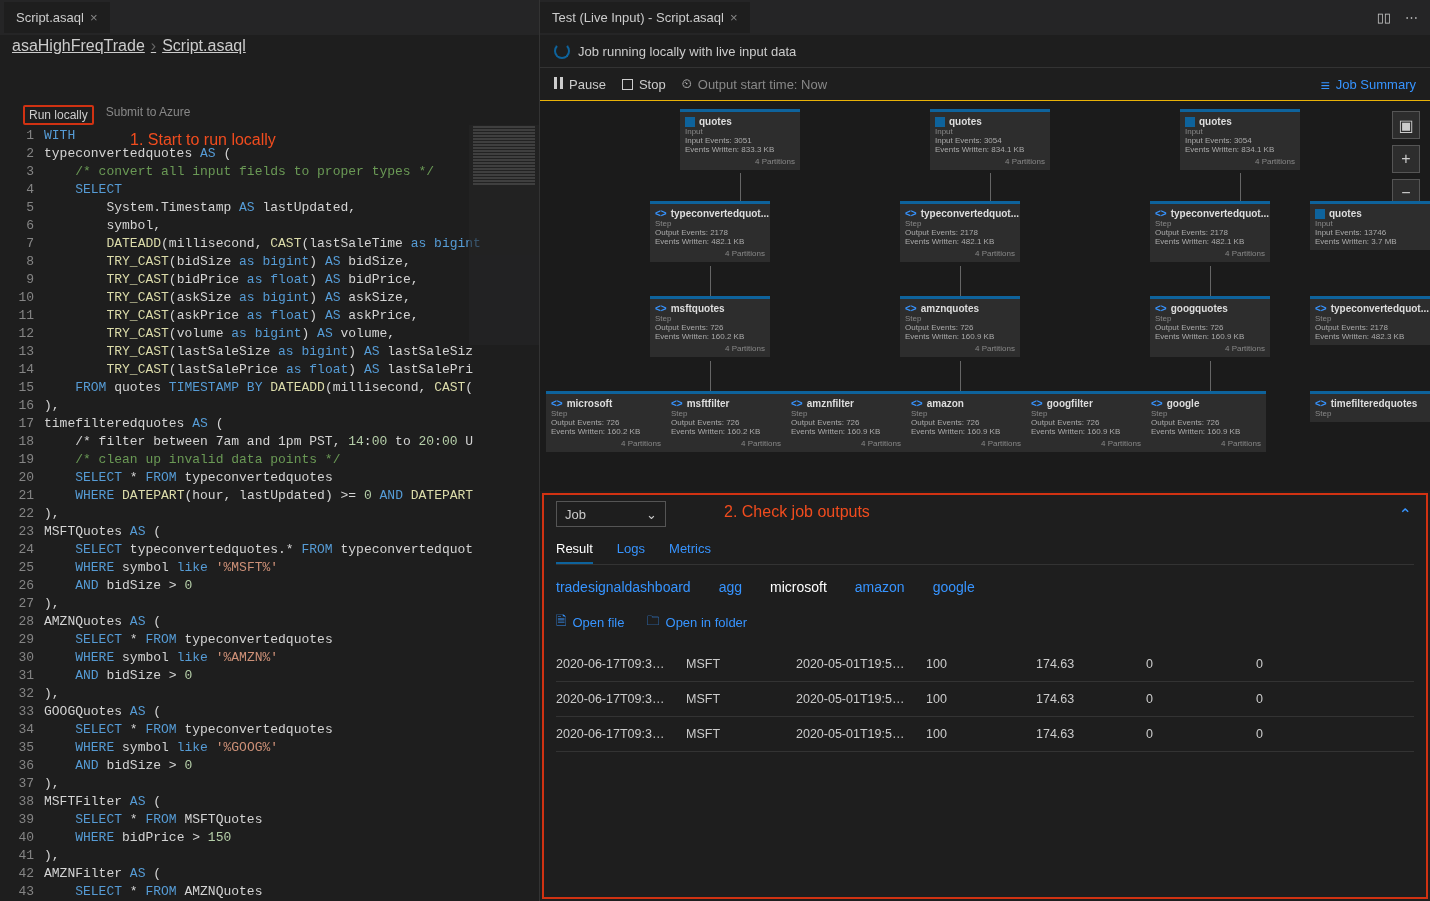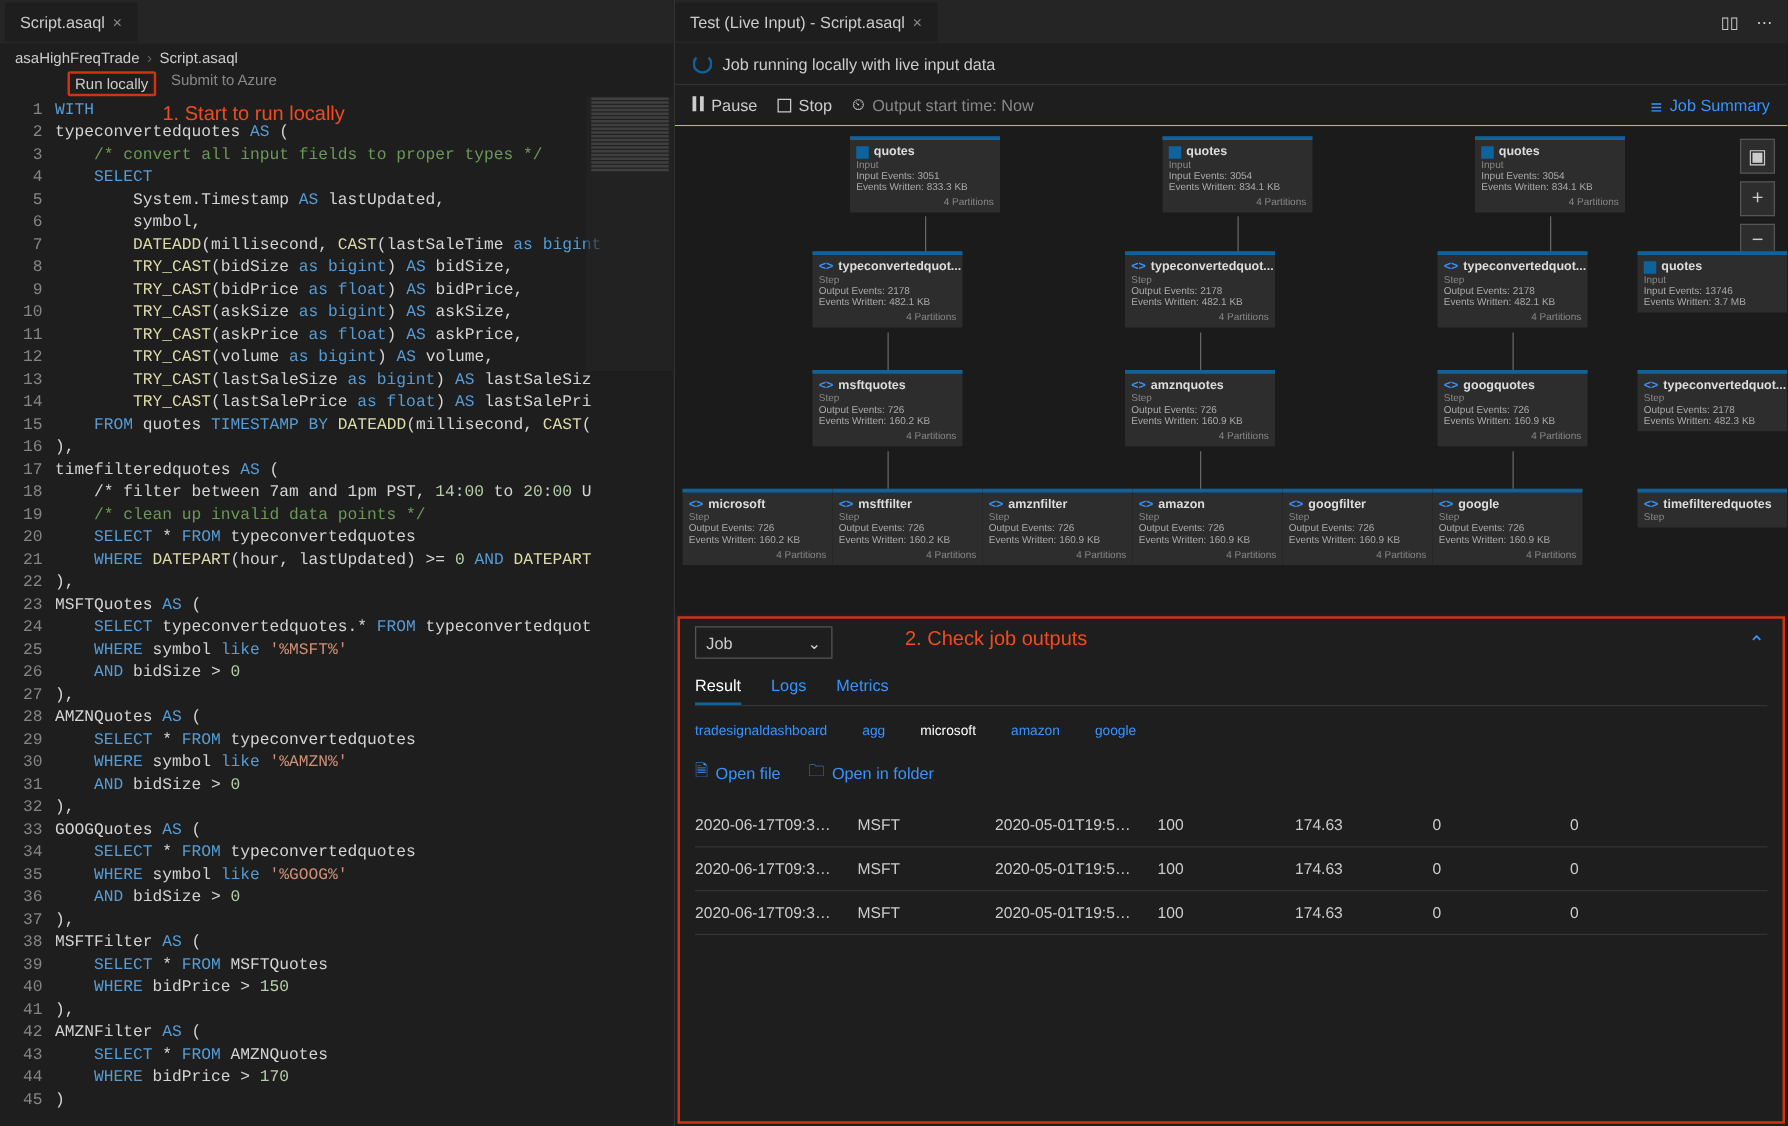--- a/index.html
+++ b/index.html
@@ -11,23 +11,23 @@
     width: 1430px;
     height: 901px;
     overflow: hidden;
     display: flex;
   }
   
   .editor-pane { width: 540px; display: flex; flex-direction: column; background:#1e1e1e; border-right:1px solid #333;}
   .tab-bar { height: 35px; background: #252526; display: flex; align-items: center; padding-left: 4px;}
   .tab { padding: 8px 12px; background:#1e1e1e; color:#ccc; font-size:13px; display:flex; align-items:center; gap:6px;}
   .tab .close-x { color:#888; font-size:13px;}
-  .breadcrumb { height:22px; padding:2px 12px; font-size:12px; color:#cccccc; display:flex; align-items:center; gap:6px;}
+  .breadcrumb { height:22px; padding:2px 12px; font-size:16px; color:#cccccc; display:flex; align-items:center; gap:6px;text-decoration:underline;}
   .breadcrumb .sep{color:#666;}
-  .actions-row { padding: 0 54px; display:flex; gap:12px; font-size:12px; color:#888; position:relative;}
+  .actions-row { padding: 0 23px; display:flex; gap:12px; font-size:12px; color:#888; position:relative;margin-top:48px;}
   .actions-row .run-locally { border:2px solid #d13212; color:#cccccc; padding:1px 4px; border-radius:2px;}
   .annotation-1 { position:absolute; left:130px; top:26px; color:#f14c1e; font-size:16px;}
   .code-area { flex:1; display:flex; font-family: Consolas,'Courier New',monospace; font-size:13px; line-height:18px; overflow:hidden; position:relative;}
   .gutter { width:44px; text-align:right; color:#858585; padding-right:10px; padding-top:2px; user-select:none;}
   .code { flex:1; white-space:pre; color:#d4d4d4; padding-top:2px; position:relative;}
   .kw{color:#569cd6;} .fn{color:#dcdcaa;} .str{color:#ce9178;} .cm{color:#6a9955;} .num{color:#b5cea8;}
   .minimap{ position:absolute; right:0; top:0; width:70px; height:220px; background:#252526; opacity:0.6;}
   .minimap div{height:2px;margin:1px 4px;background:#555;}
   
   .preview-pane { flex:1; display:flex; flex-direction:column; background:#1e1e1e;}
@@ -59,21 +59,21 @@
   .edge{position:absolute;background:#666;}
   
   .output-pane{flex:1;border:2px solid #d13212;margin:2px;padding:6px 12px;position:relative;display:flex;flex-direction:column;}
   .annotation-2{position:absolute;left:180px;top:8px;color:#f14c1e;font-size:16px;}
   .job-select{width:110px;height:26px;background:#1e1e1e;border:1px solid #555;color:#ccc;display:flex;align-items:center;justify-content:space-between;padding:0 8px;}
   .chev{position:absolute;right:14px;top:10px;color:#3794ff;font-size:16px;}
   .pane-tabs{display:flex;gap:24px;margin-top:14px;font-size:13px;}
   .pane-tabs .pt{color:#3794ff;padding-bottom:6px;cursor:pointer;}
   .pane-tabs .pt.active{color:#fff;border-bottom:2px solid #0e639c;}
   .pane-tabs-sep{height:1px;background:#333;}
-  .sub-tabs{display:flex;gap:28px;margin-top:14px;font-size:11px;}
+  .sub-tabs{display:flex;gap:28px;margin-top:14px;font-size:14px;}
   .sub-tabs .st{color:#3794ff;cursor:pointer;}
   .sub-tabs .st.active{color:#fff;}
   .openrow{display:flex;gap:22px;margin-top:16px;color:#3794ff;font-size:13px;}
   .openrow .oi{display:flex;align-items:center;gap:6px;}
   .table{margin-top:14px;}
   .table .thead,.table .trow{display:grid;grid-template-columns:120px 100px 120px 100px 100px 100px 100px;gap:10px;padding:10px 0;border-bottom:1px solid #333;font-size:12.5px;}
   .table .thead{color:#ddd;font-weight:600;}
   .table .trow{color:#ccc;}
   .icon-file::before{content:"🗎";}
   .icon-folder::before{content:"🗀";}

